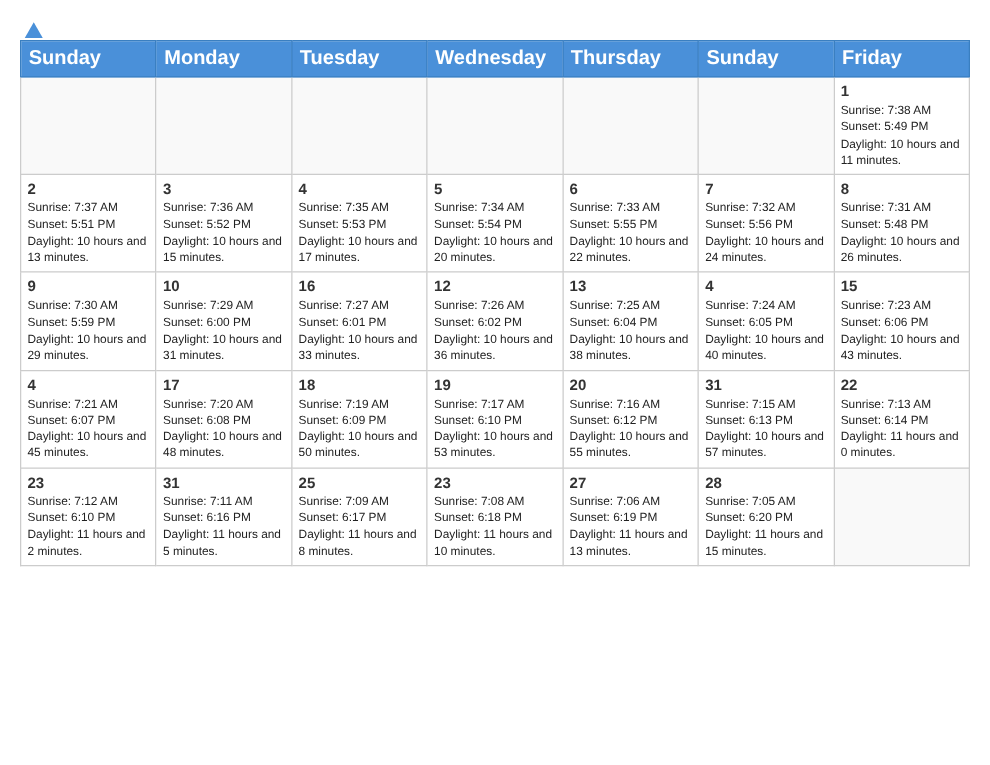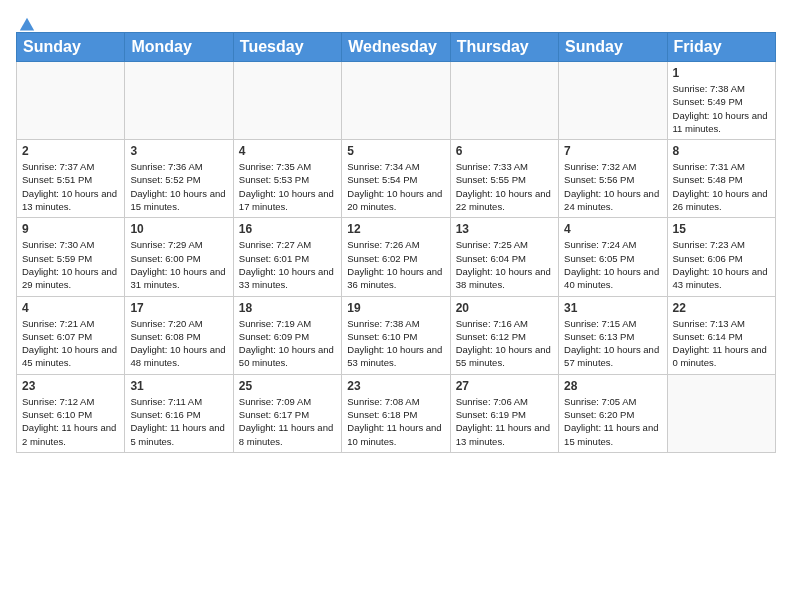--- a/index.html
+++ b/index.html
@@ -257,21 +257,21 @@
         </td>
         <td>
           <span class="day-num">18</span>
           <div class="day-info">Sunrise: 7:19 AM
 Sunset: 6:09 PM
 Daylight: 10 hours
 and 50 minutes.</div>
         </td>
         <td>
           <span class="day-num">19</span>
-          <div class="day-info">Sunrise: 7:38 AM
+          <div class="day-info">Sunrise: 7:17 AM
 Sunset: 6:10 PM
 Daylight: 10 hours
 and 53 minutes.</div>
         </td>
         <td>
           <span class="day-num">20</span>
           <div class="day-info">Sunrise: 7:16 AM
 Sunset: 6:12 PM
 Daylight: 10 hours
 and 55 minutes.</div>

